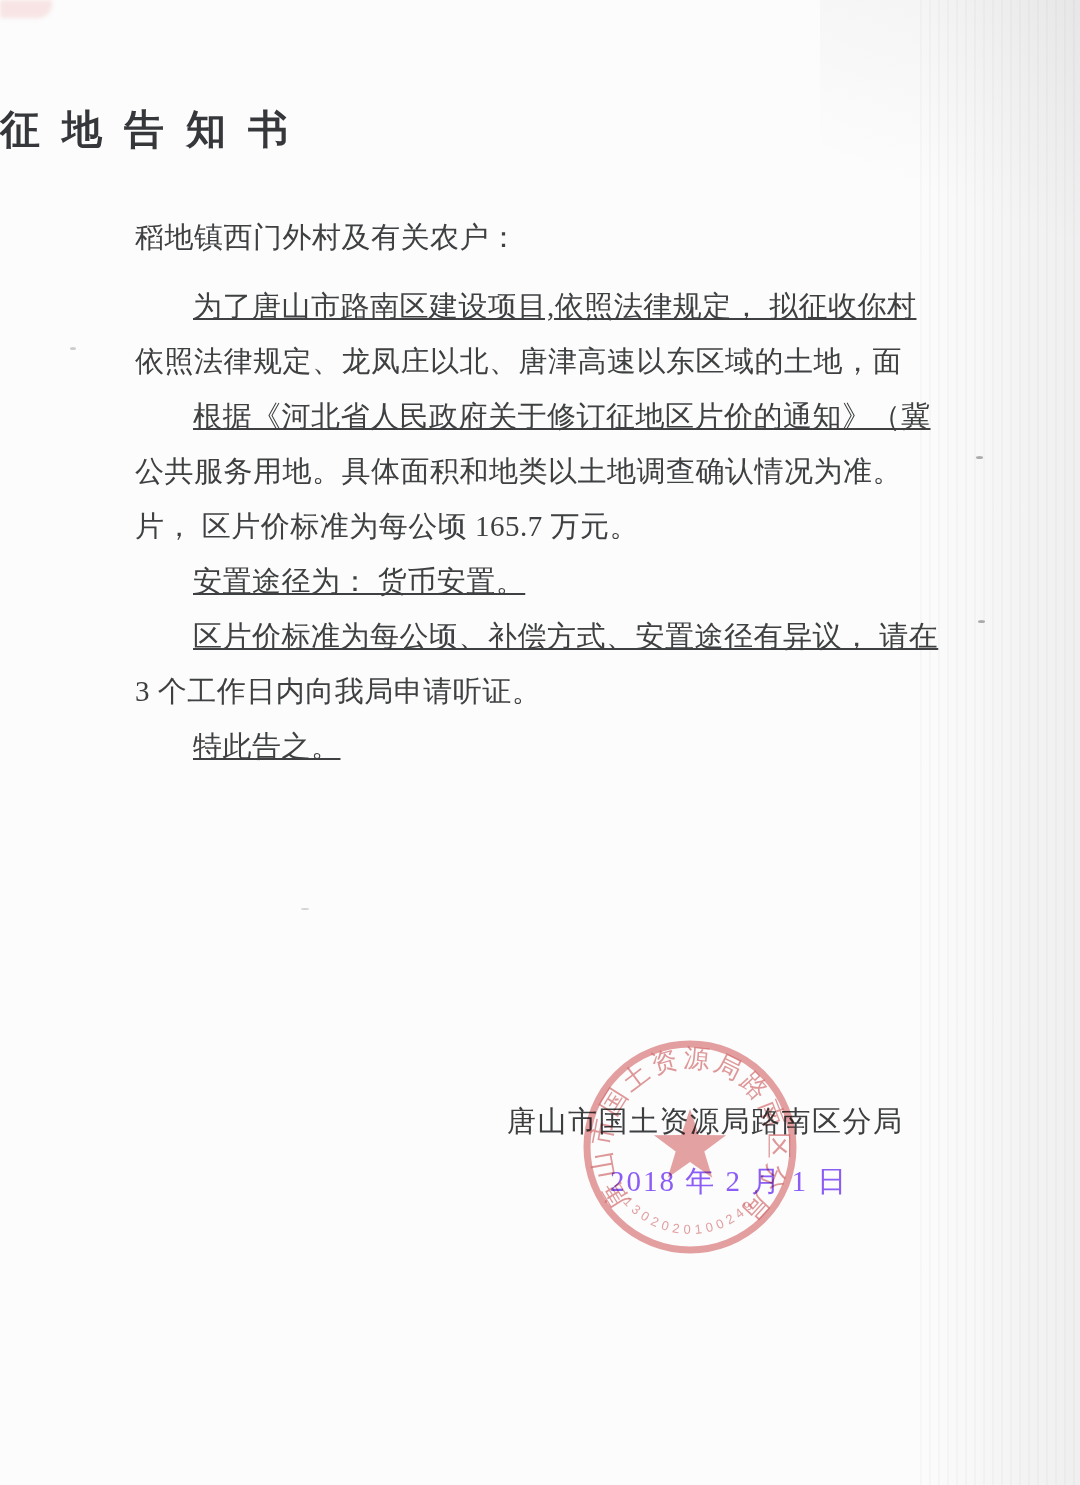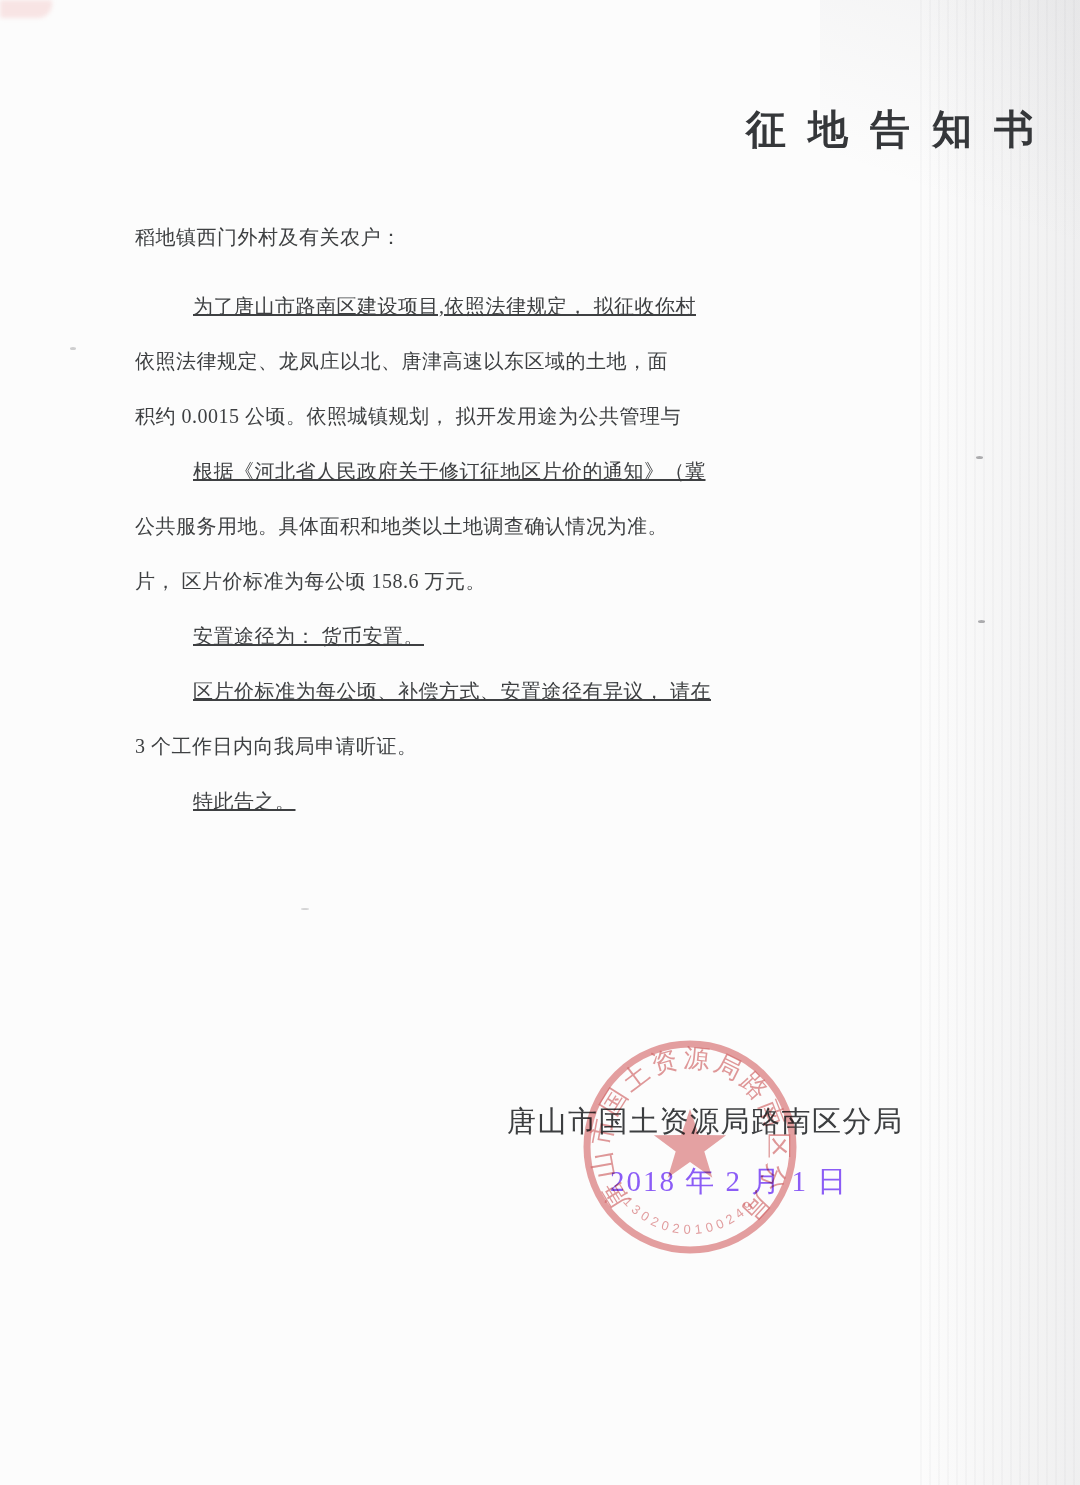--- a/index.html
+++ b/index.html
@@ -45,36 +45,36 @@
   .speck.s1 { left: 976px; top: 456px; width: 7px; height: 3px; }
   .speck.s2 { left: 978px; top: 620px; width: 7px; height: 3px; }
   .speck.s3 { left: 301px; top: 908px; width: 8px; height: 2px; opacity: .5; }
   .speck.s4 { left: 70px;  top: 347px; width: 6px; height: 3px; opacity: .6; }
 
   .doc-title {
     position: absolute;
     top: 102px;
     left: 0;
     width: 1040px;           
-    text-align: right;
+    text-align: left;
     font-size: 40px;
     font-weight: bold;
     letter-spacing: 6px;
     color: #35373a;
     white-space: nowrap;
   }
   .text-column {
     position: absolute;
     left: 135px;
     top: 210px;
     width: 810px;
   }
   .text-line {
     line-height: 55px;
-    font-size: 20px;
+    font-size: 29px;
     letter-spacing: 0.5px;
     white-space: nowrap;
     color: #3e4042;
   }
   .text-line.indent { text-indent: 58px; text-decoration: underline; }
   .text-line.para-gap { margin-top: 14px; }
 
   .signature-line {
     position: absolute;
     left: 507px;
@@ -122,24 +122,23 @@
   <div class="speck s2"></div>
   <div class="speck s3"></div>
   <div class="speck s4"></div>
 
   <div class="doc-title">征 地 告 知 书</div>
 
   <div class="text-column">
     <div class="text-line">稻地镇西门外村及有关农户：</div>
     <div class="text-line indent para-gap">为了唐山市路南区建设项目,依照法律规定， 拟征收你村</div>
     <div class="text-line">依照法律规定、龙凤庄以北、唐津高速以东区域的土地，面</div>
-    <div class="text-line">积约 0.0015 公顷。依照城镇规划， 拟开发用途为公共管理与</div>
     <div class="text-line indent">根据《河北省人民政府关于修订征地区片价的通知》（冀</div>
     <div class="text-line">公共服务用地。具体面积和地类以土地调查确认情况为准。</div>
-    <div class="text-line">片， 区片价标准为每公顷 158.6 万元。</div>
+    <div class="text-line">片， 区片价标准为每公顷 165.7 万元。</div>
     <div class="text-line indent">安置途径为： 货币安置。</div>
     <div class="text-line indent">区片价标准为每公顷、补偿方式、安置途径有异议， 请在</div>
     <div class="text-line">3 个工作日内向我局申请听证。</div>
     <div class="text-line indent">特此告之。</div>
   </div>
 
   <div class="signature-line">唐山市国土资源局路南区分局</div>
   <div class="date-line">2018 年 2 月 1 日</div>
 
   <svg class="stamp" viewBox="0 0 230 230" xmlns="http://www.w3.org/2000/svg">

